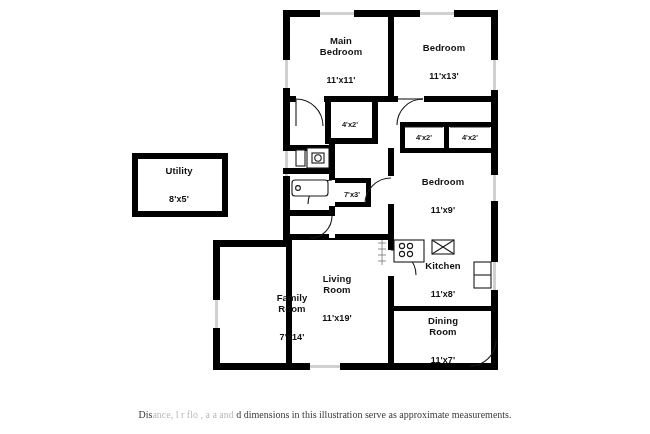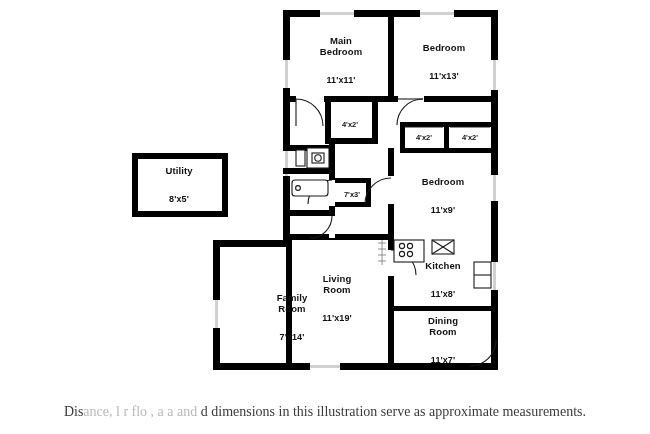--- a/index.html
+++ b/index.html
@@ -48,21 +48,21 @@
     font-size: 7.5px;
     transform: translate(-50%, -50%);
     pointer-events: none;
   }
   .disclaimer {
     position: absolute;
     left: 0;
     bottom: 12px;
     width: 650px;
     text-align: center;
-    font-size: 14px;
+    font-size: 10px;
     color: #3a3a3a;
     line-height: 1.45;
     font-family: "Liberation Serif", serif;
   }
   .disclaimer .line1 .faded {
     color: #b9b9b9;
   }
   .disclaimer .line2 .faded {
     color: #c3c3c3;
   }

